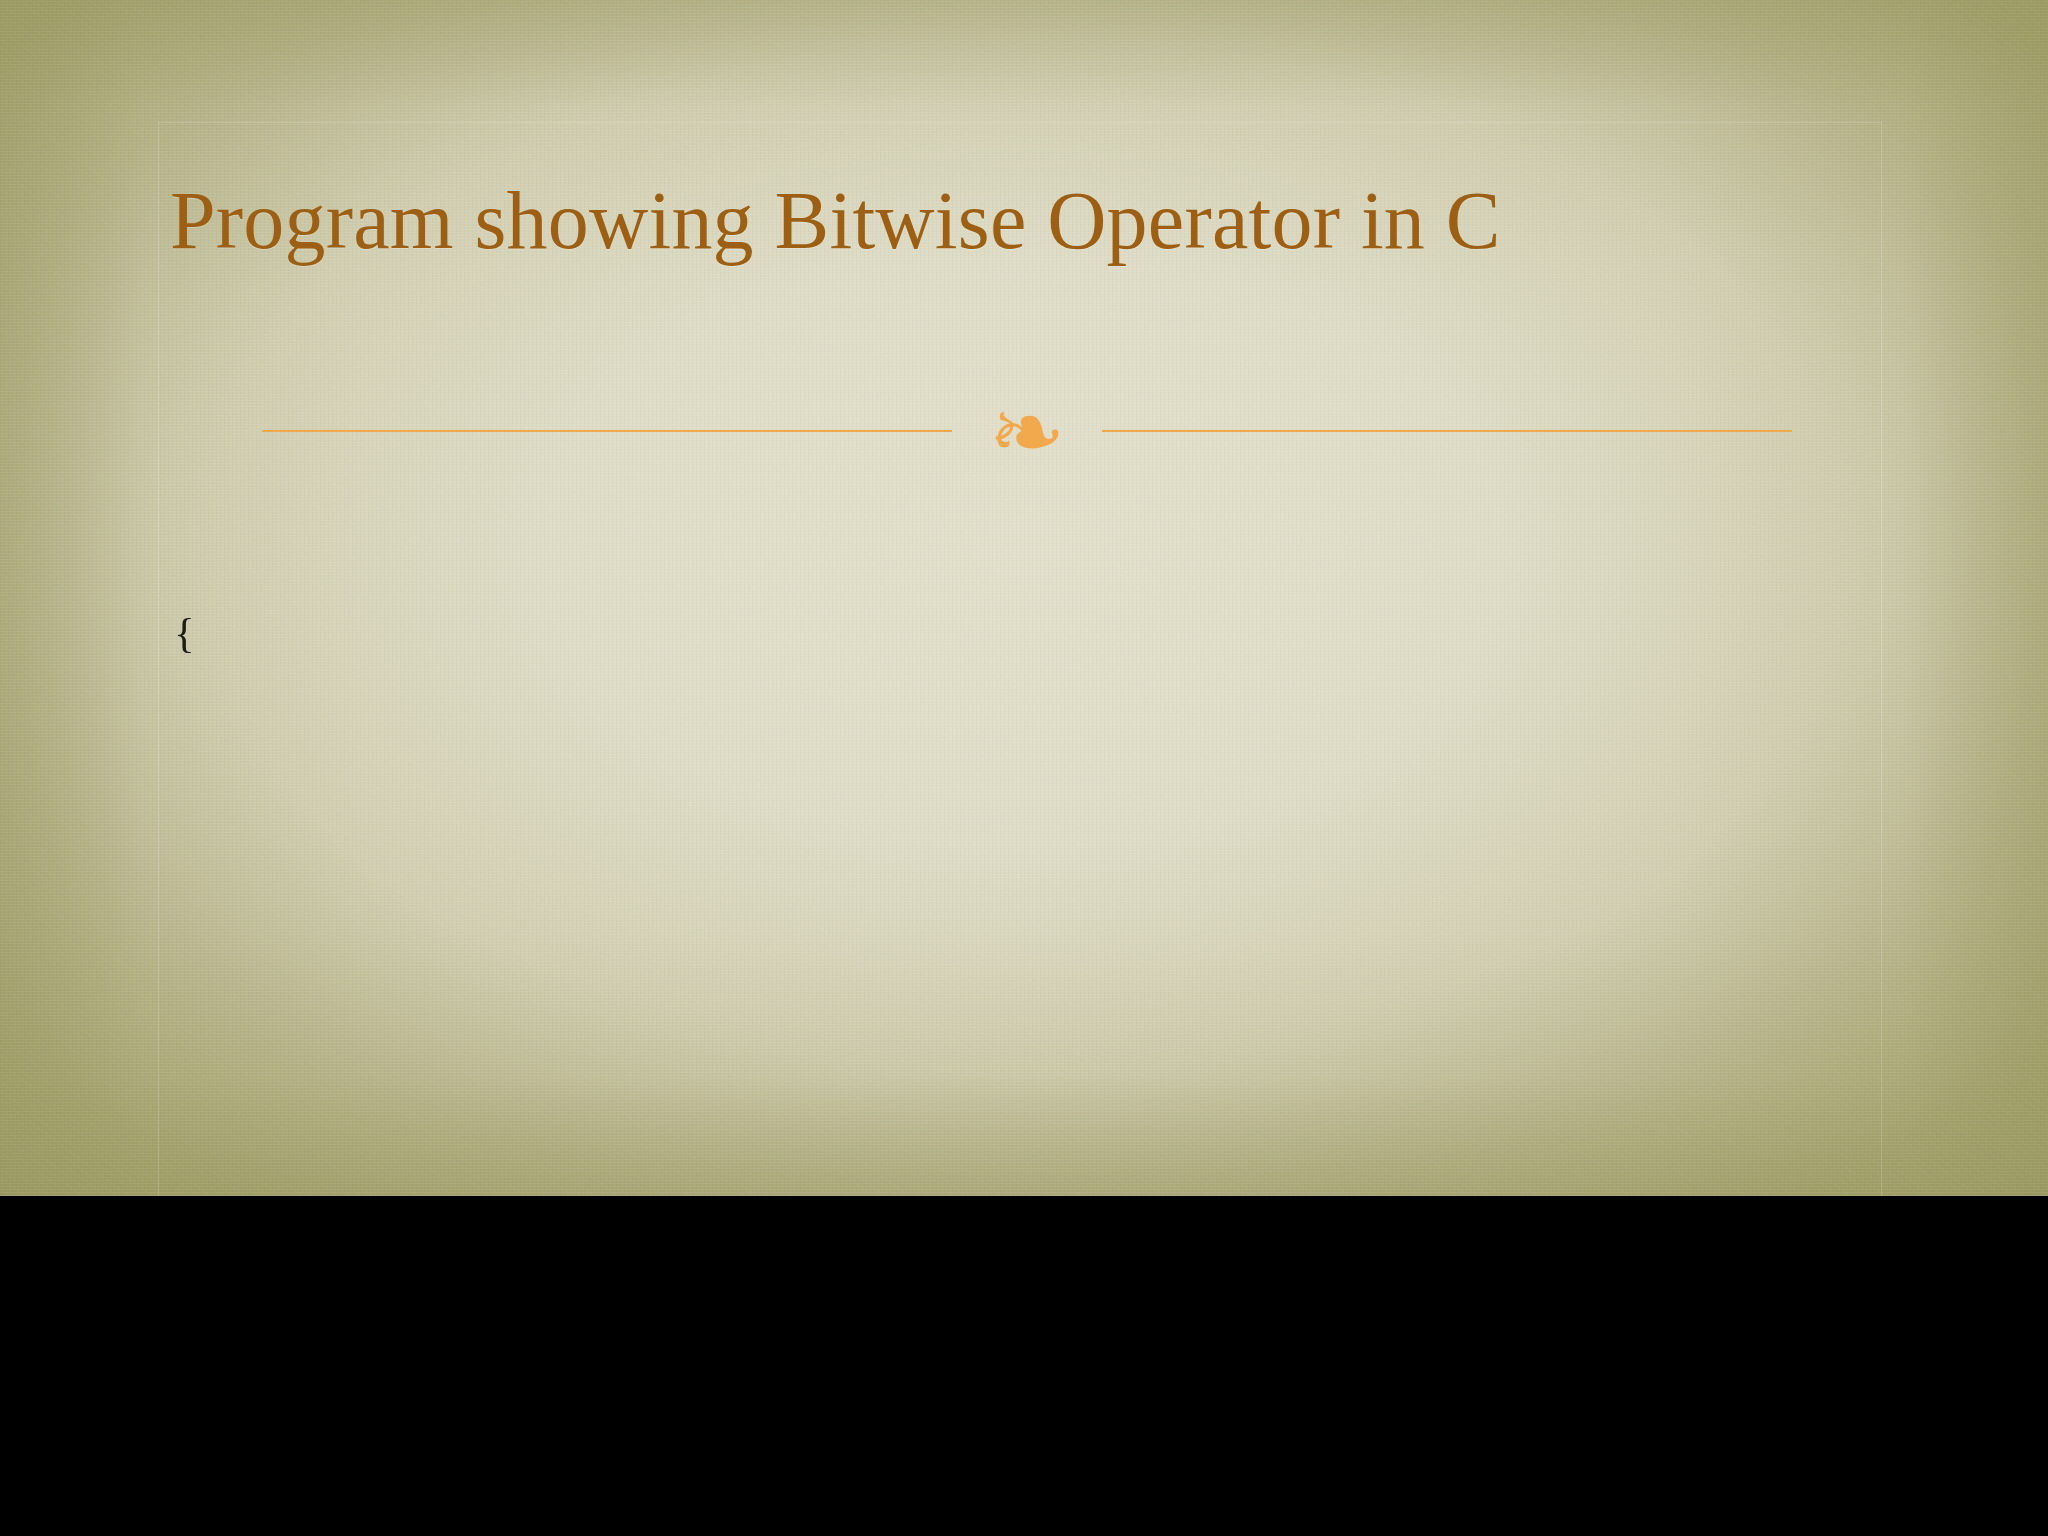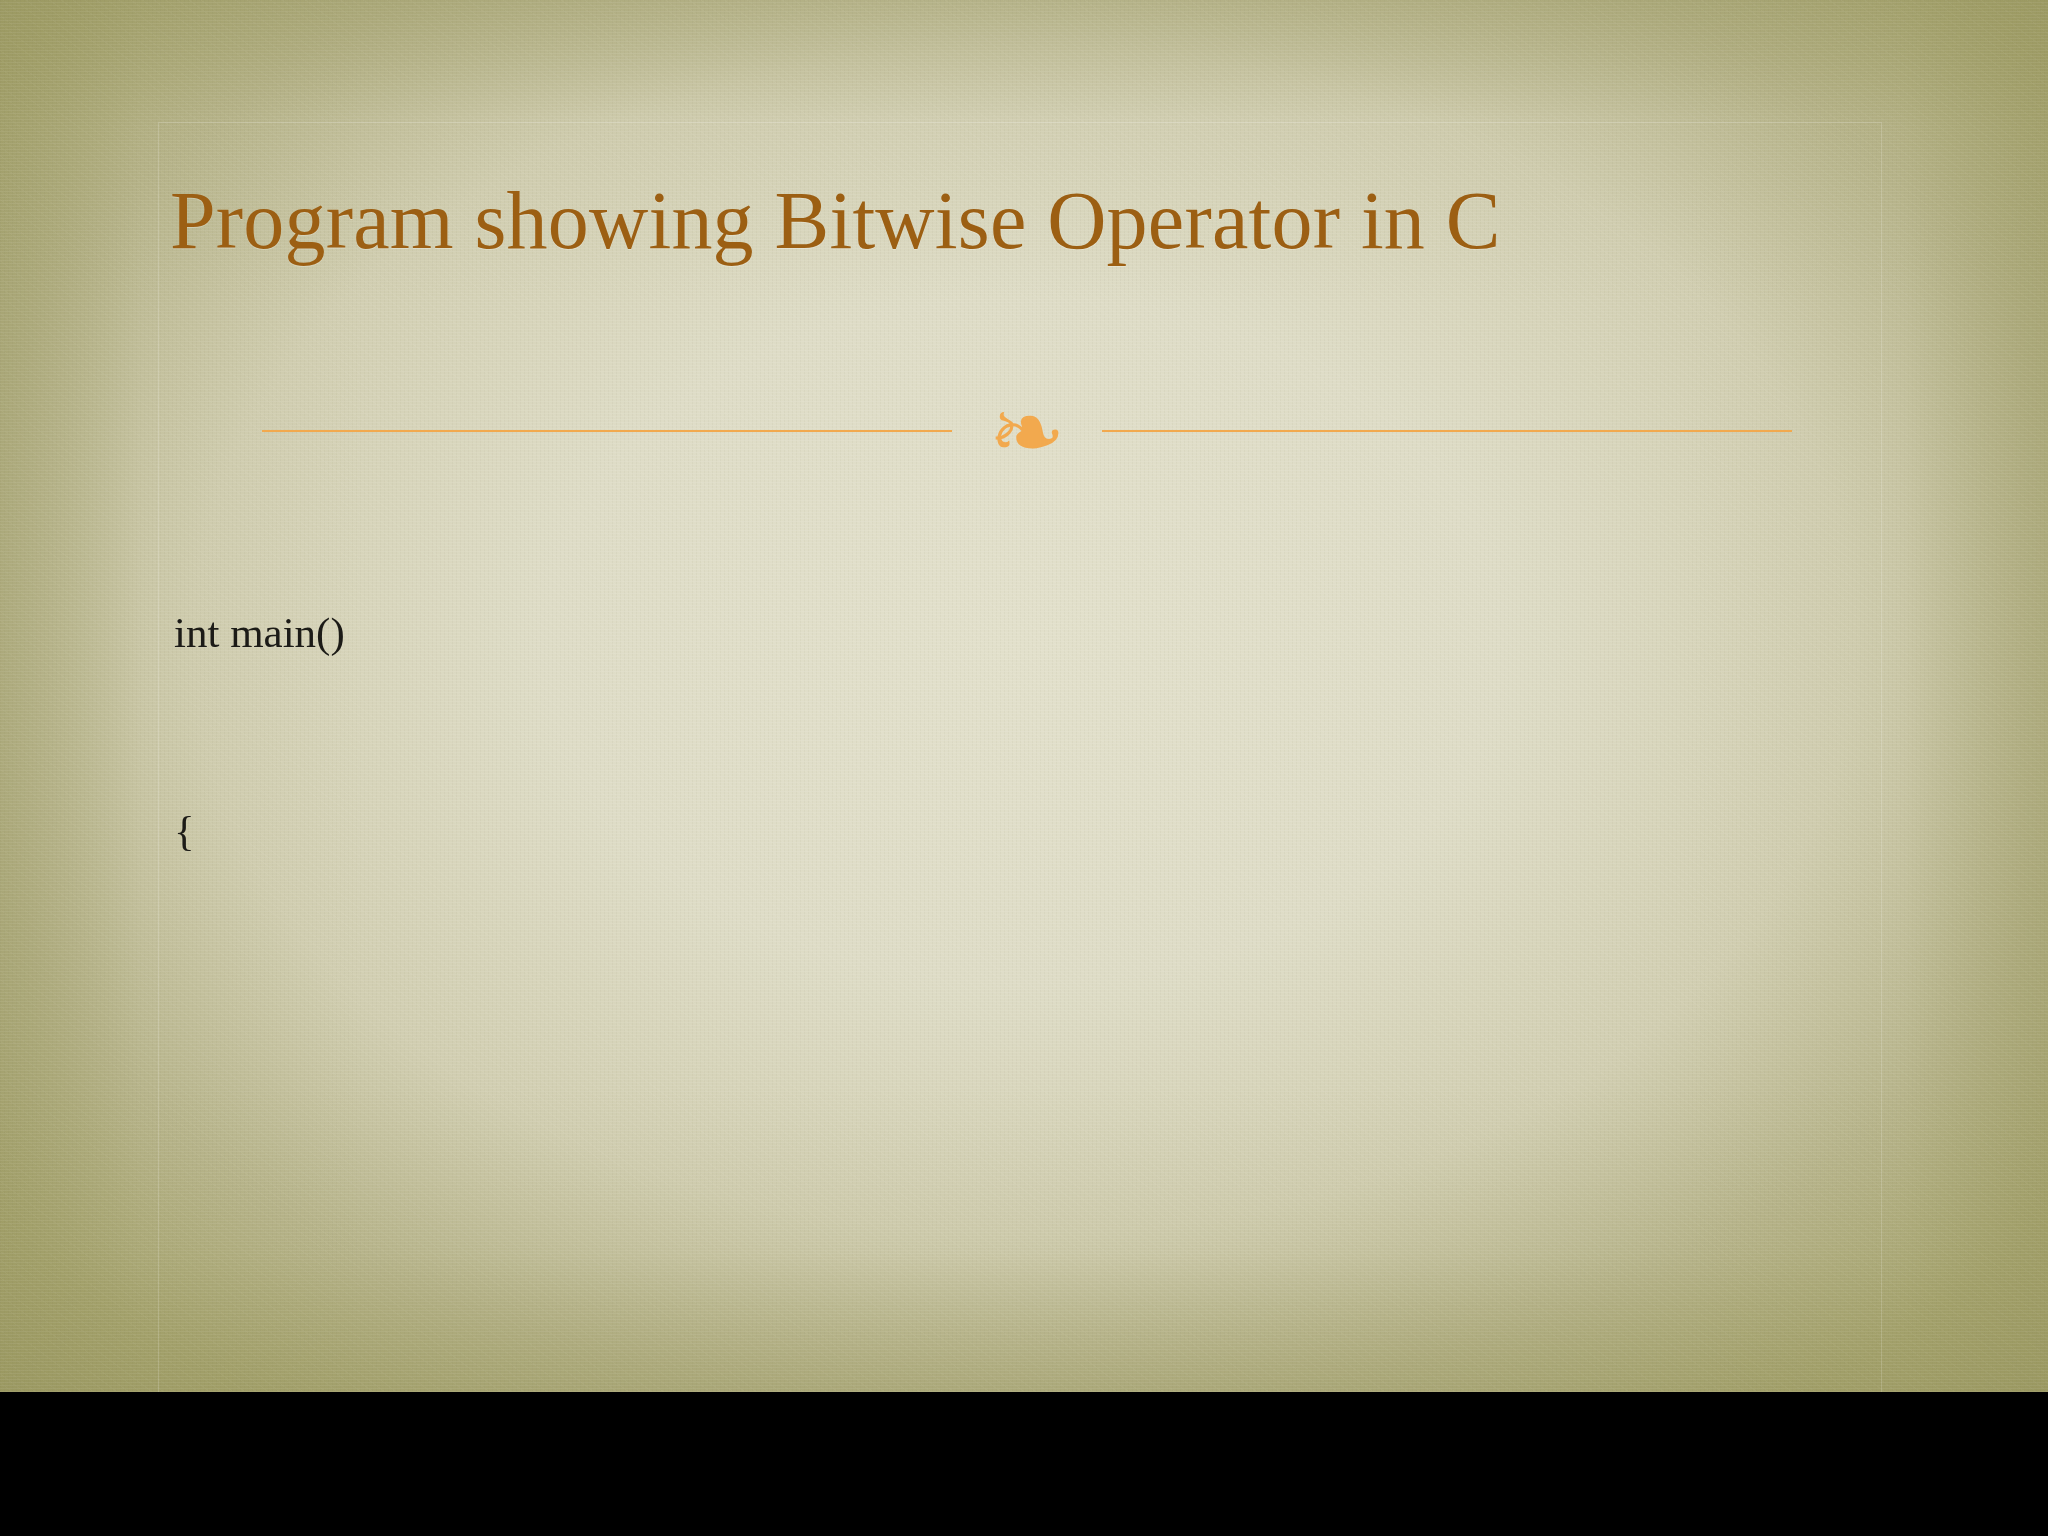--- a/index.html
+++ b/index.html
@@ -4,21 +4,21 @@
 <title>Slide</title>
 <style>
   html, body {
     margin: 0;
     padding: 0;
     background: #000;
   }
   .slide {
     position: relative;
     width: 2048px;
-    height: 1392px;
+    height: 1196px;
     overflow: hidden;
     font-family: "Liberation Serif", "DejaVu Serif", serif;
     
     background-color: #a9a771;
   }
   
   .bg-vignette {
     position: absolute;
     inset: 0;
     background:
@@ -136,21 +136,20 @@
 
   <div class="title">Program showing Bitwise Operator in C</div>
 
   <div class="divider">
     <div class="rule rule-left"></div>
     <div class="rule rule-right"></div>
     <div class="ornament">❧</div>
   </div>
 
   <div class="code">
-    <span class="line">int main()</span>
     <span class="line">{</span>
     
     
     
     
     
     
     
     
     

